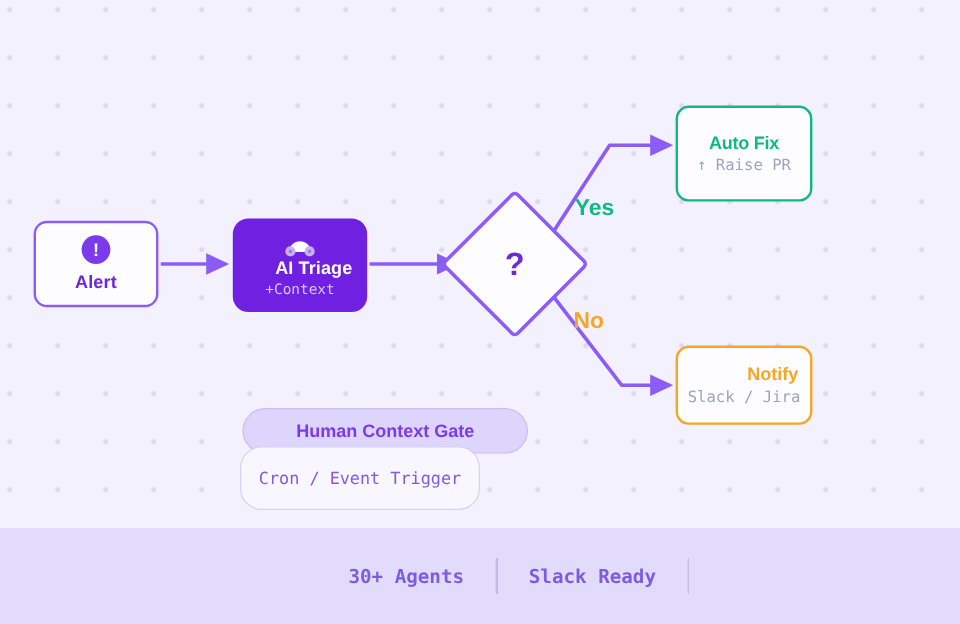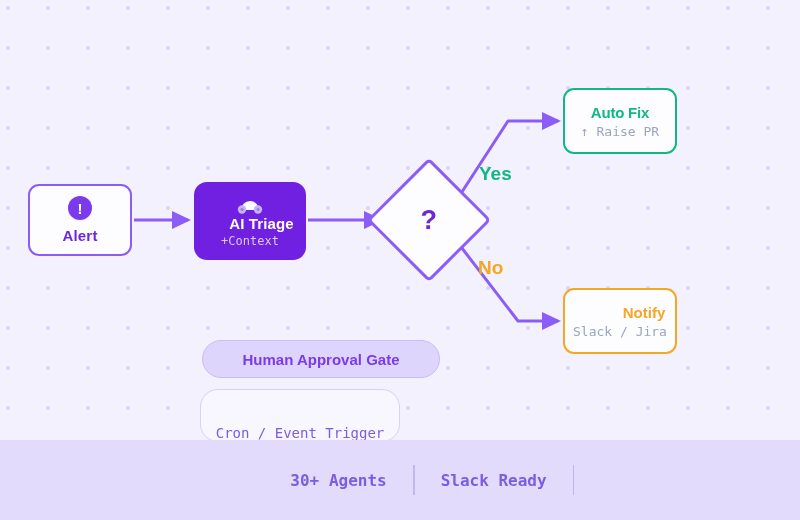--- a/index.html
+++ b/index.html
@@ -124,21 +124,21 @@
     font-size: 27px;
     font-weight: bold;
     line-height: 1;
   }
 
   
   #autofix-node {
     left: 563px;
     top: 88px;
     width: 114px;
-    height: 66px;
+    height: 80px;
     background: #fdfcff;
     border: 2px solid #10b981;
     border-radius: 11px;
   }
   #autofix-title {
     color: #10b981;
     font-size: 15px;
     font-weight: bold;
     letter-spacing: -0.2px;
   }
@@ -205,29 +205,29 @@
     justify-content: center;
   }
   #gate-pill-label {
     color: #7c3aed;
     font-size: 15px;
     font-weight: bold;
   }
   #trigger-pill {
     position: absolute;
     left: 200px;
-    top: 389px;
+    top: 372px;
     width: 200px;
     height: 53px;
     box-sizing: border-box;
     background: #f8f6ff;
     border: 1px solid #d8cffa;
     border-radius: 18px;
     display: flex;
-    align-items: flex-end;
+    align-items: center;
     justify-content: center;
   }
   #trigger-pill-label {
     color: #7c5ce0;
     font-size: 14px;
     font-family: "DejaVu Sans Mono", monospace;
   }
 
   
   #footer-bar {
@@ -307,21 +307,21 @@
     <div id="autofix-title">Auto Fix</div>
     <div id="autofix-sub">↑  Raise PR</div>
   </div>
 
   <div class="node" id="notify-node">
     <div id="notify-title">Notify</div>
     <div id="notify-sub">Slack / Jira</div>
   </div>
 
   <div id="gate-pill">
-    <span id="gate-pill-label">Human Approval Gate</span>
+    <span id="gate-pill-label">Human Context Gate</span>
   </div>
   <div id="trigger-pill">
     <span id="trigger-pill-label">Cron / Event Trigger</span>
   </div>
 
   <div id="footer-bar">
     <span class="footer-item">30+ Agents</span>
     <span class="footer-divider"></span>
     <span class="footer-divider"></span>
     <span class="footer-item">Slack Ready</span>

